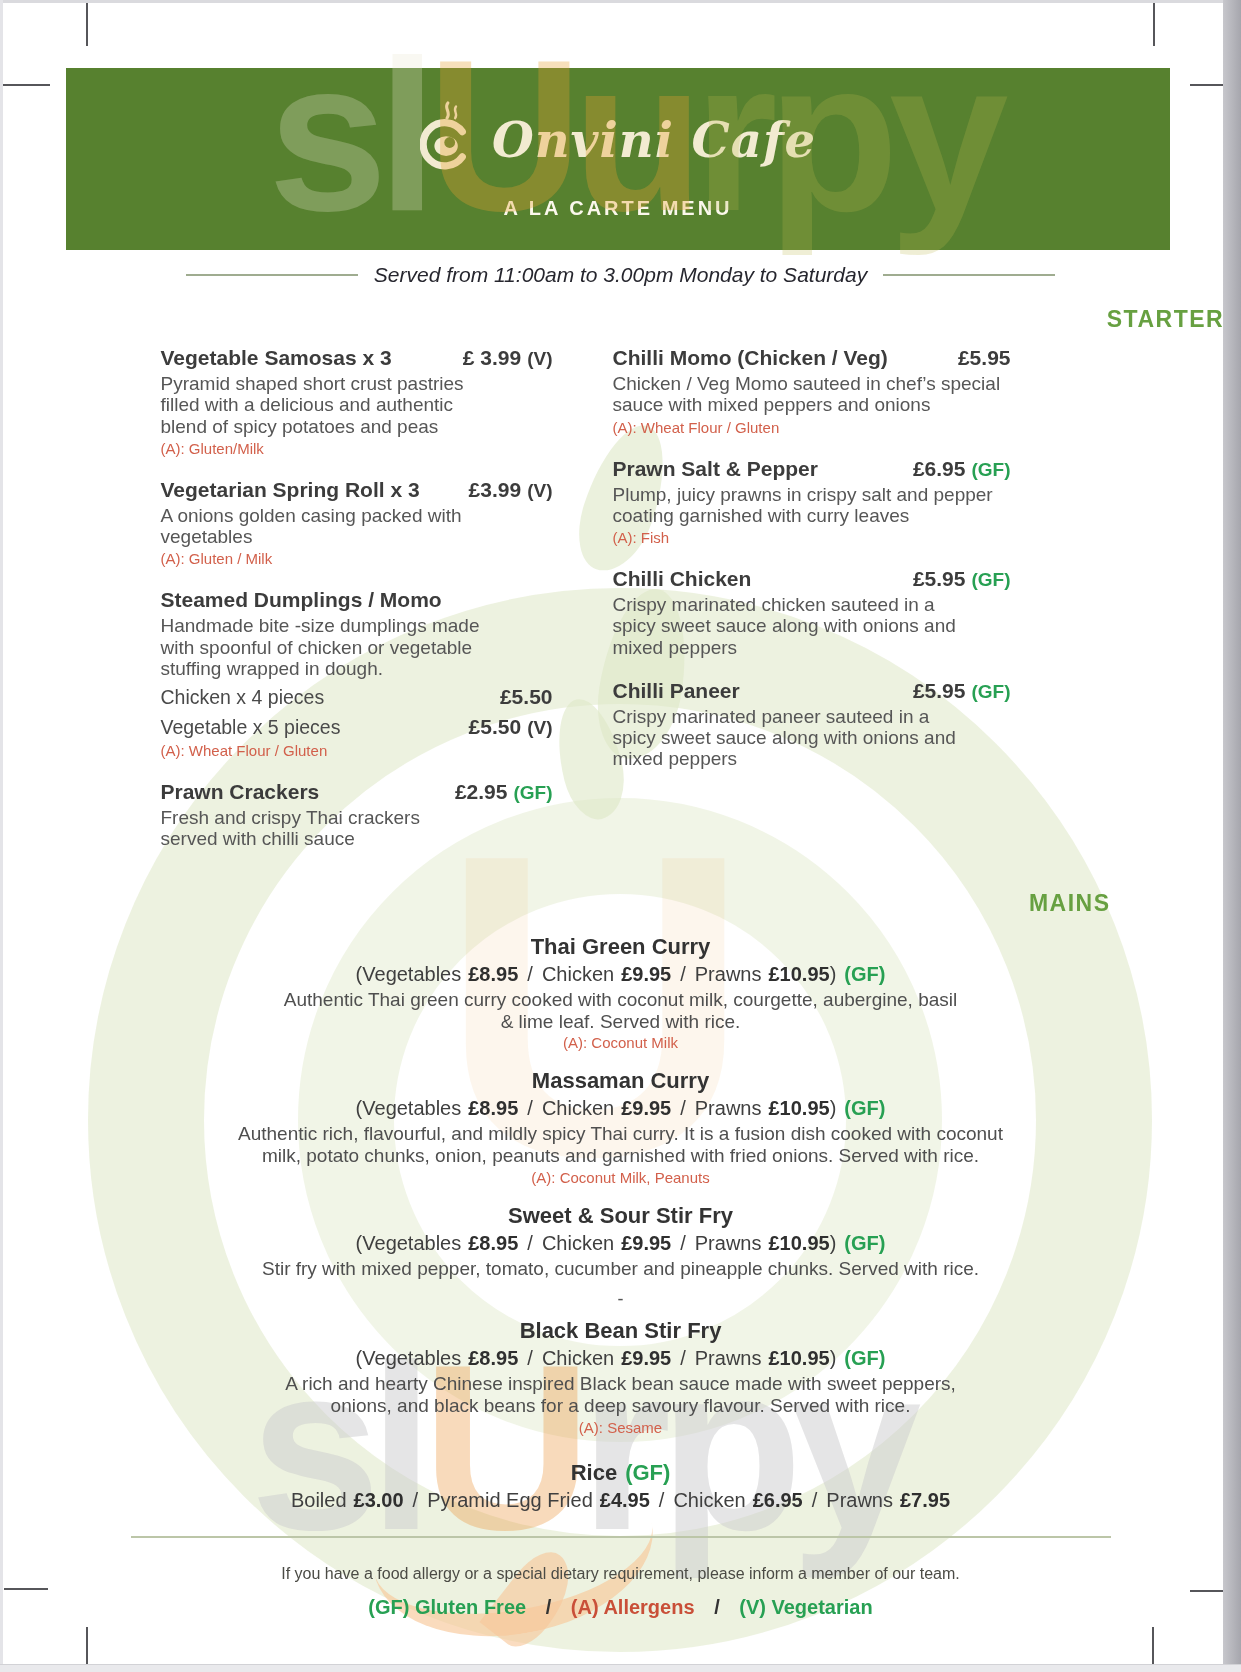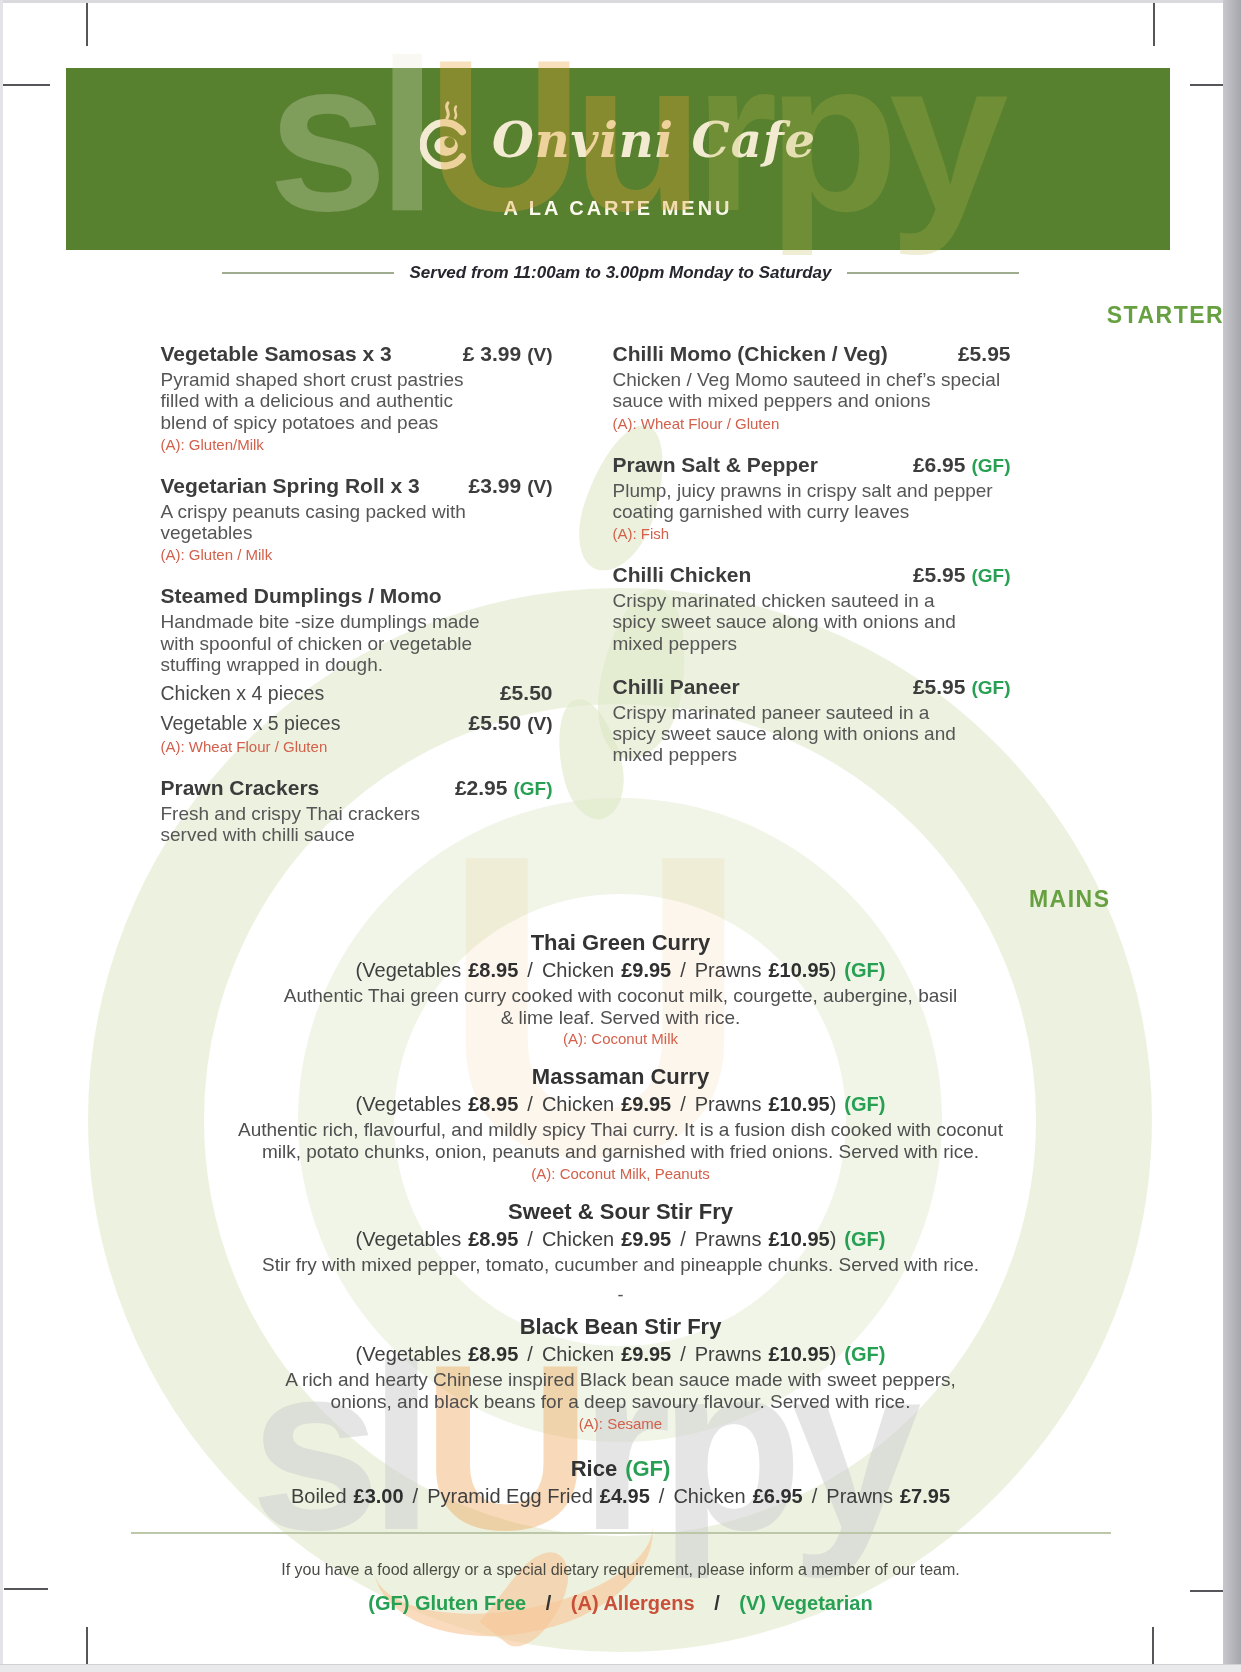--- a/index.html
+++ b/index.html
@@ -44,21 +44,21 @@
   .fg{position:relative;z-index:1;}
   .banner{margin:68px 0 0 66px;width:1104px;height:182px;background:#57812F;
           display:flex;flex-direction:column;align-items:center;justify-content:center;}
   .logo-row{display:flex;align-items:center;gap:18px;}
   .brand{font-family:"DejaVu Serif",serif;font-style:italic;font-weight:bold;font-size:48px;
          color:#F2EBD1;letter-spacing:1px;}
   .menu-subtitle{margin-top:16px;font-size:20px;font-weight:bold;letter-spacing:3px;color:#FBF8EC;}
 
   .served-row{margin-top:13px;display:flex;align-items:center;justify-content:center;gap:16px;}
   .rule{width:172px;height:2px;background:#9FAC90;}
-  .served-text{font-size:17px;font-weight:bold;font-style:italic;color:#26262E;}
+  .served-text{font-size:21px;font-weight:normal;font-style:italic;color:#26262E;}
 
   .section-title{margin-top:19px;text-align:right;font-size:23px;font-weight:bold;
                  letter-spacing:1.5px;color:#67A041;}
 
   .content{width:980px;margin:12px auto;}
   .starters-grid{display:grid;grid-template-columns:392px 398px;column-gap:60px;
                  padding-left:30px;margin-top:13px;}
   .s-item{margin-bottom:21px;}
   .s-head{display:flex;justify-content:space-between;align-items:baseline;}
   .s-name{font-size:21px;font-weight:bold;color:#3C3C3C;}
@@ -148,21 +148,21 @@
             </div>
             <div class="s-desc w322">Pyramid shaped short crust pastries filled with a delicious and authentic blend of spicy potatoes and peas</div>
             <div class="s-allergen">(A): Gluten/Milk</div>
           </div>
 
           <div class="s-item">
             <div class="s-head">
               <span class="s-name">Vegetarian Spring Roll x 3</span>
               <span class="s-price"><span>£3.99</span><span class="tag-dark">(V)</span></span>
             </div>
-            <div class="s-desc">A crispy peanuts casing packed with vegetables</div>
+            <div class="s-desc">A onions golden casing packed with vegetables</div>
             <div class="s-allergen">(A): Gluten / Milk</div>
           </div>
 
           <div class="s-item">
             <div class="s-head">
               <span class="s-name">Steamed Dumplings / Momo</span>
             </div>
             <div class="s-desc w325">Handmade bite -size dumplings made with spoonful of chicken or vegetable stuffing wrapped in dough.</div>
             <div class="s-variant">
               <span>Chicken x 4 pieces</span>

